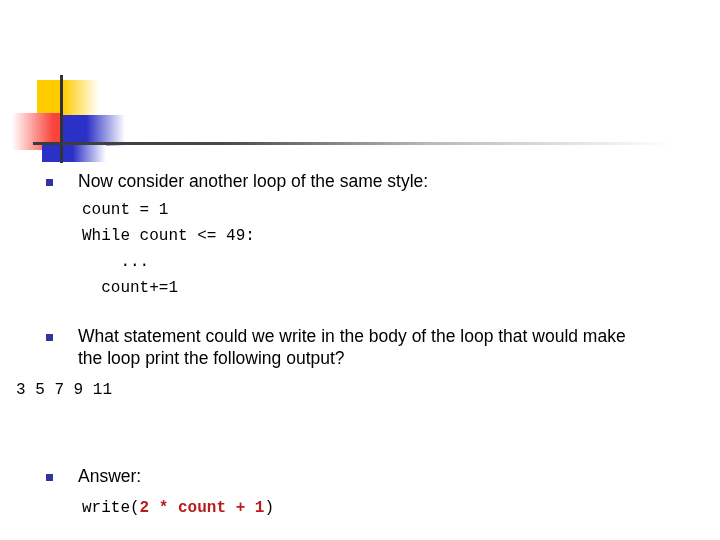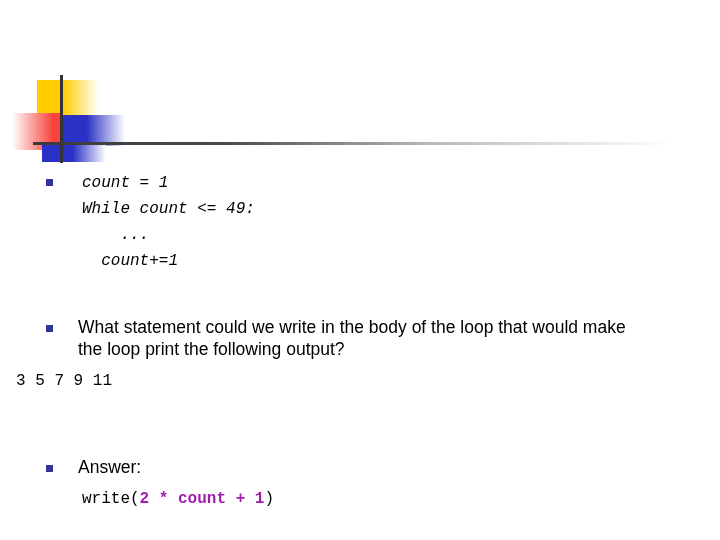--- a/index.html
+++ b/index.html
@@ -123,27 +123,27 @@
   .code {
     font-family: "Liberation Mono", monospace;
     font-size: 16px;
     line-height: 26px;
     color: #000000;
     white-space: pre;
     padding-left: 82px;
   }
 
   .kw-blue {
-    color: #a21caf;
+    color: #b91c1c;
     font-weight: bold;
   }
 
   .b1 { margin-top: 10px; }
-  .code1 { margin-top: 5px; font-style: italic; }
-  .b2 { margin-top: 42px; }
+  .code1 { margin-top: 5px; }
+  .b2 { margin-top: 24px; }
   .code2 { margin-top: 8px; padding-left: 16px; }
   .b3 { margin-top: 62px; }
   .code3 { margin-top: 8px; }
 </style>
 </head>
 <body>
 
 <div class="slide">
 
   <div class="deco">
@@ -153,20 +153,21 @@
     <div class="deco-blue-bottom"></div>
     <div class="deco-vline"></div>
     <div class="deco-hline"></div>
   </div>
 
   <div class="content">
 
     <div class="block b1">
       <div class="bullet-row">
         <span class="bullet-marker"></span>
+        <div class="bullet-text">Now consider another loop of the same style:</div>
       </div>
       <div class="code code1"><span>count = 1</span>
 <span>While count &lt;= 49:</span>
 <span>    ...</span>
 <span>  count+=1</span></div>
     </div>
 
     <div class="block b2">
       <div class="bullet-row">
         <span class="bullet-marker"></span>

